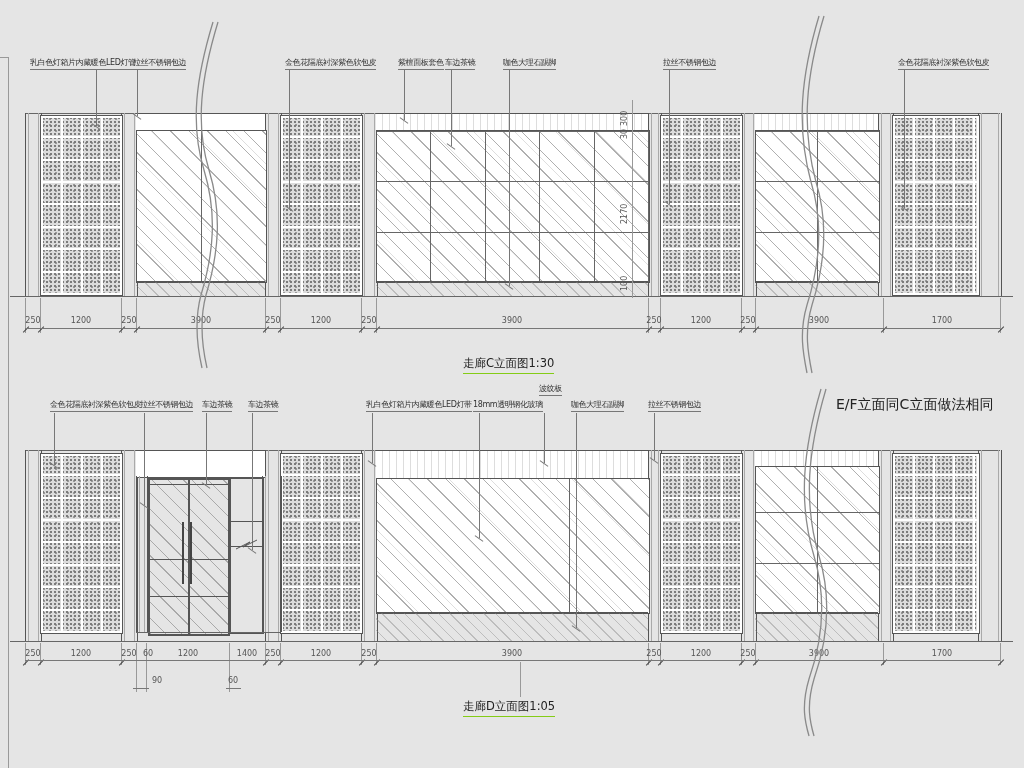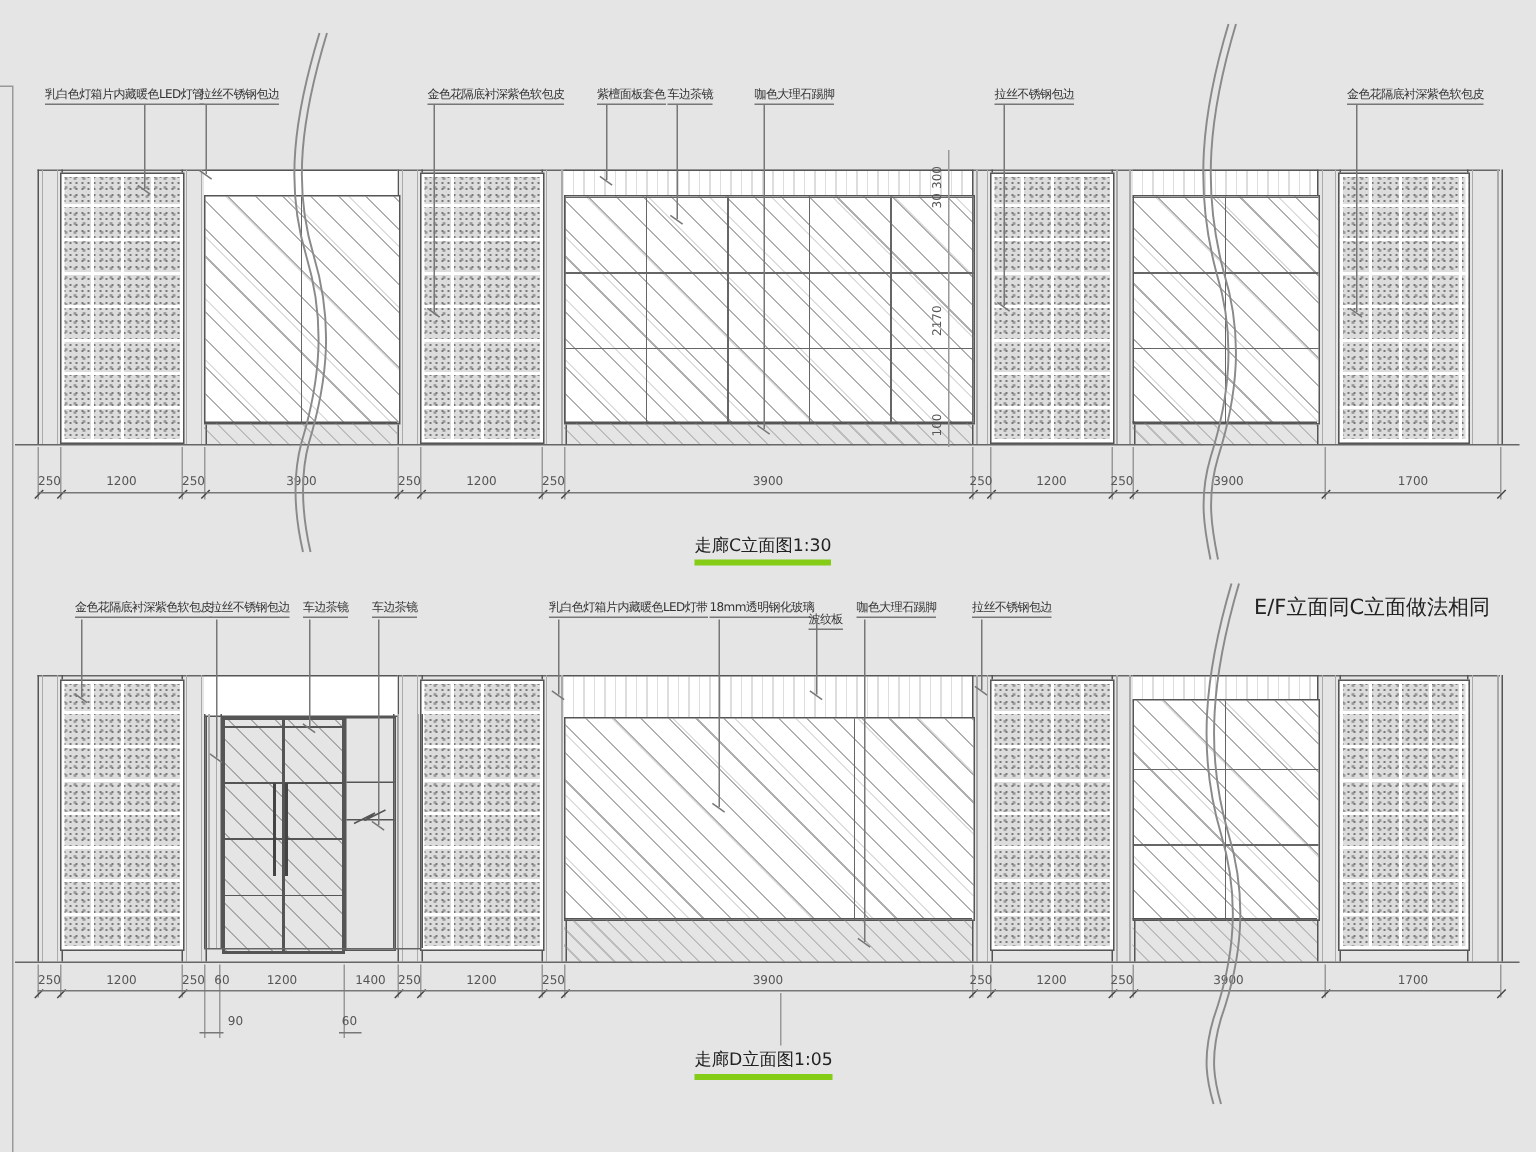--- a/index.html
+++ b/index.html
@@ -59,21 +59,21 @@
   .leader::after{content:"";position:absolute;left:-5px;bottom:-1px;width:10px;height:1px;
         background:#777;transform:rotate(35deg);}
   .ext{position:absolute;width:1px;background:#999;height:35px;}
   .ext::after{content:"";position:absolute;left:-3.5px;bottom:3px;width:8px;height:1px;
         background:#444;transform:rotate(-45deg);}
   .extb{position:absolute;width:1px;background:#999;height:22px;}
   .extb::after{content:"";position:absolute;left:-3.5px;bottom:2px;width:8px;height:1px;
         background:#444;transform:rotate(-45deg);}
   .extl{position:absolute;width:1px;background:#999;height:49px;}
   .dimline{position:absolute;height:1px;background:#777;}
-  .title{position:absolute;font-size:11.5px;color:#222;border-bottom:4px solid #84cc16;
+  .title{position:absolute;font-size:11.5px;color:#222;border-bottom:1px solid #84cc16;
         padding-bottom:2px;white-space:nowrap;}
   .note{position:absolute;font-size:14px;color:#222;white-space:nowrap;}
 </style>
 </head>
 <body>
 
 <div id="sheet">
 
   <div class="vline" style="left:8px;top:57px;height:711px;background:#999;"></div>
   <div class="hline" style="left:0;top:57px;width:8px;background:#999;"></div>
@@ -199,21 +199,21 @@
   <div class="skirt" style="left:755px;top:612px;width:123px;height:29px;"></div>
 
   <div class="hline" style="left:10px;top:641px;width:1003px;"></div>
 
   <div class="lbl" style="left:50px;top:400px;">金色花隔底衬深紫色软包皮</div>
   <div class="lbl" style="left:140px;top:400px;">拉丝不锈钢包边</div>
   <div class="lbl" style="left:202px;top:400px;">车边茶镜</div>
   <div class="lbl" style="left:248px;top:400px;">车边茶镜</div>
   <div class="lbl" style="left:366px;top:400px;">乳白色灯箱片内藏暖色LED灯带</div>
   <div class="lbl" style="left:473px;top:400px;">18mm透明钢化玻璃</div>
-  <div class="lbl" style="left:539px;top:408px;">波纹板</div>
+  <div class="lbl" style="left:539px;top:384px;">波纹板</div>
   <div class="lbl" style="left:571px;top:400px;">咖色大理石踢脚</div>
   <div class="lbl" style="left:648px;top:400px;">拉丝不锈钢包边</div>
 
   <div class="leader" style="left:54px;top:413px;height:52px;"></div>
   <div class="leader" style="left:144px;top:413px;height:92px;"></div>
   <div class="leader" style="left:206px;top:413px;height:72px;"></div>
   <div class="leader" style="left:252px;top:413px;height:137px;"></div>
   <div class="leader" style="left:372px;top:413px;height:50px;"></div>
   <div class="leader" style="left:479px;top:413px;height:125px;"></div>
   <div class="leader" style="left:544px;top:413px;height:50px;"></div>

